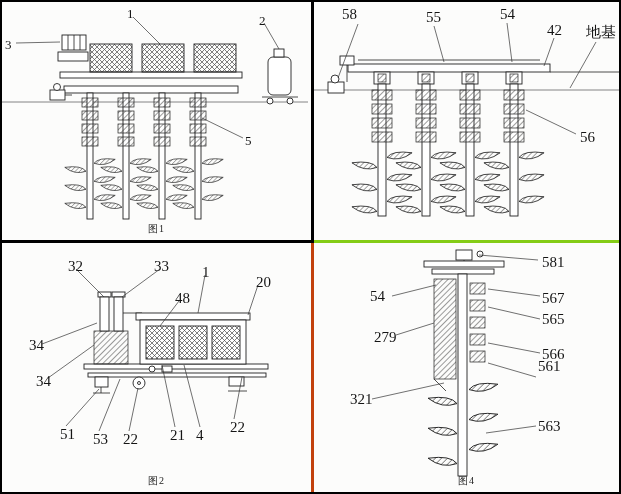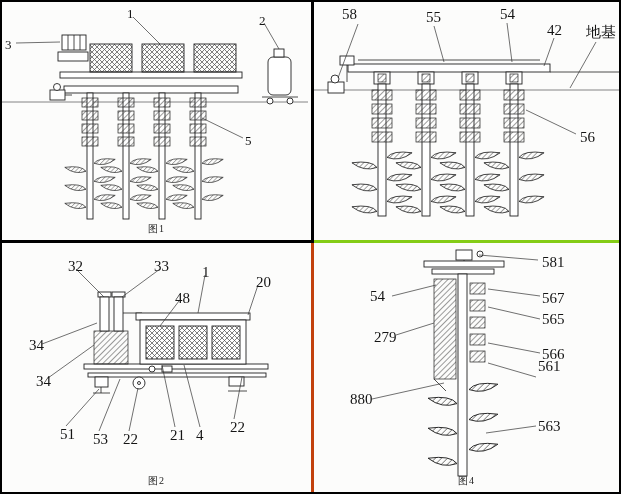--- a/index.html
+++ b/index.html
@@ -345,18 +345,18 @@
         <line class="ld" x1="222" y1="183" x2="172" y2="190"></line>
       </g>
     </svg>
     <span class="ref" style="left:228px;top:12px">581</span>
     <span class="ref" style="left:56px;top:46px">54</span>
     <span class="ref" style="left:228px;top:48px">567</span>
     <span class="ref" style="left:228px;top:69px">565</span>
     <span class="ref" style="left:60px;top:87px">279</span>
     <span class="ref" style="left:228px;top:104px">566</span>
     <span class="ref" style="left:224px;top:116px">561</span>
-    <span class="ref" style="left:36px;top:149px">880</span>
+    <span class="ref" style="left:36px;top:149px">321</span>
     <span class="ref" style="left:224px;top:176px">563</span>
     <span class="caption">图4</span>
   </div>
 
 </div>
 
 </body></html>

